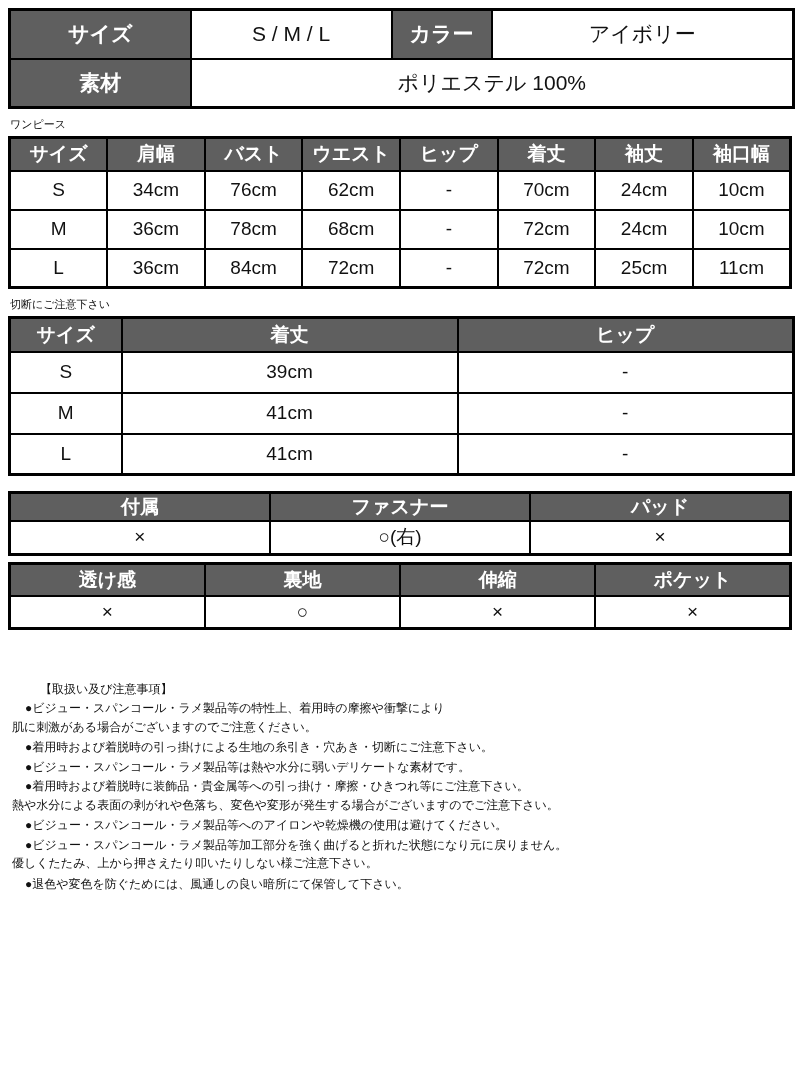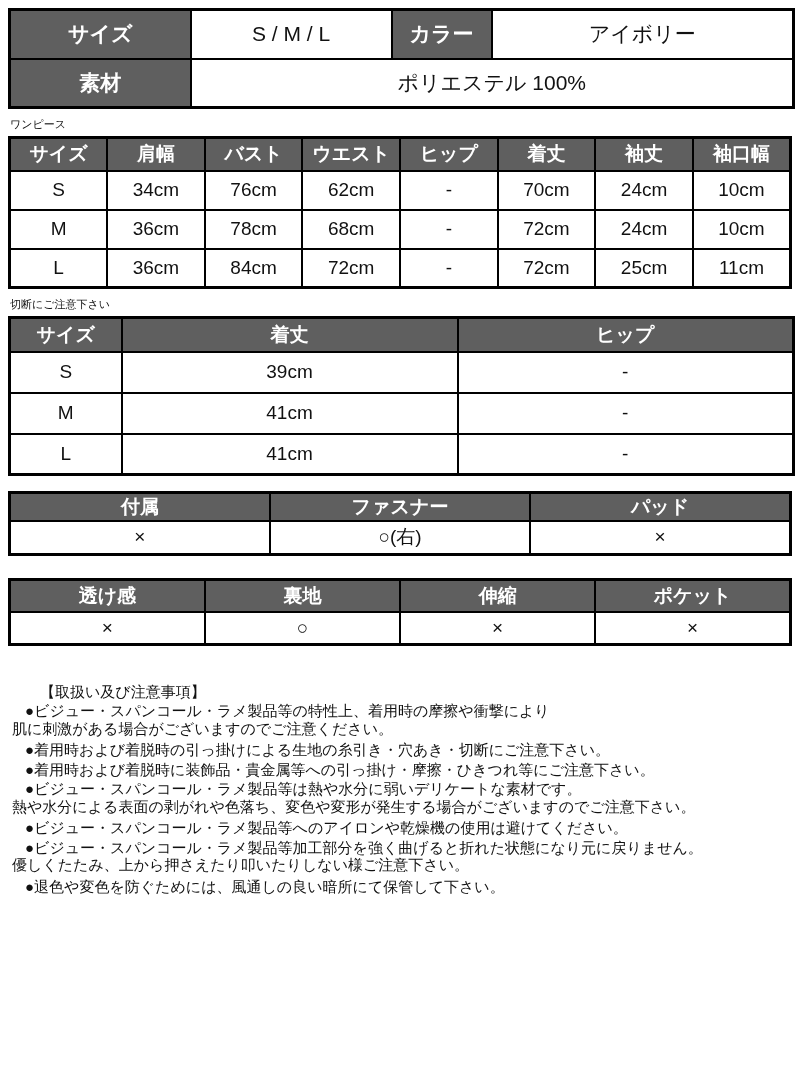--- a/index.html
+++ b/index.html
@@ -36,26 +36,26 @@
   .t-onepiece td{height:39px;font-size:19px;}
 
   
   .t-inner th{height:34px;font-size:19px;}
   .t-inner td{height:41px;font-size:19px;}
 
   
   .t-feat3{margin-top:15px;}
   .t-feat3 th{height:22px;font-size:19px;}
   .t-feat3 td{height:33px;font-size:19px;}
-  .t-feat4{margin-top:22px;padding-left:28px;}
+  .t-feat4{margin-top:6px;padding-left:28px;}
   .t-feat4 th{height:33px;font-size:19px;}
   .t-feat4 td{height:32px;font-size:19px;}
 
   
-  .notes{margin-top:36px;font-size:15px;line-height:19.5px;}
+  .notes{margin-top:50px;font-size:12px;line-height:19.5px;}
   .note-title{padding-left:32px;}
   .note-line{padding-left:17px;}
   .note-line.cont{padding-left:4px;font-family:Liberation Mono, monospace;}
 </style>
 </head>
 <body>
 
 <div class="page">
 
   <table class="t-spec">
@@ -208,22 +208,22 @@
     </tbody>
   </table>
 
   <div class="notes">
     <div class="note-title">【取扱い及び注意事項】</div>
     <div>
 
     <div class="note-line">●ビジュー・スパンコール・ラメ製品等の特性上、着用時の摩擦や衝撃により</div>
         <div class="note-line cont">肌に刺激がある場合がございますのでご注意ください。</div>
         <div class="note-line">●着用時および着脱時の引っ掛けによる生地の糸引き・穴あき・切断にご注意下さい。</div>
+        <div class="note-line">●ビジュー・スパンコール・ラメ製品等は熱や水分に弱いデリケートな素材です。</div>
         <div class="note-line">●着用時および着脱時に装飾品・貴金属等への引っ掛け・摩擦・ひきつれ等にご注意下さい。</div>
-        <div class="note-line">●ビジュー・スパンコール・ラメ製品等は熱や水分に弱いデリケートな素材です。</div>
         <div class="note-line cont">熱や水分による表面の剥がれや色落ち、変色や変形が発生する場合がございますのでご注意下さい。</div>
         <div class="note-line">●ビジュー・スパンコール・ラメ製品等へのアイロンや乾燥機の使用は避けてください。</div>
         <div class="note-line">●ビジュー・スパンコール・ラメ製品等加工部分を強く曲げると折れた状態になり元に戻りません。</div>
         <div class="note-line cont">優しくたたみ、上から押さえたり叩いたりしない様ご注意下さい。</div>
         <div class="note-line">●退色や変色を防ぐためには、風通しの良い暗所にて保管して下さい。</div>
       </div>
   </div>
 
 </div>
 

